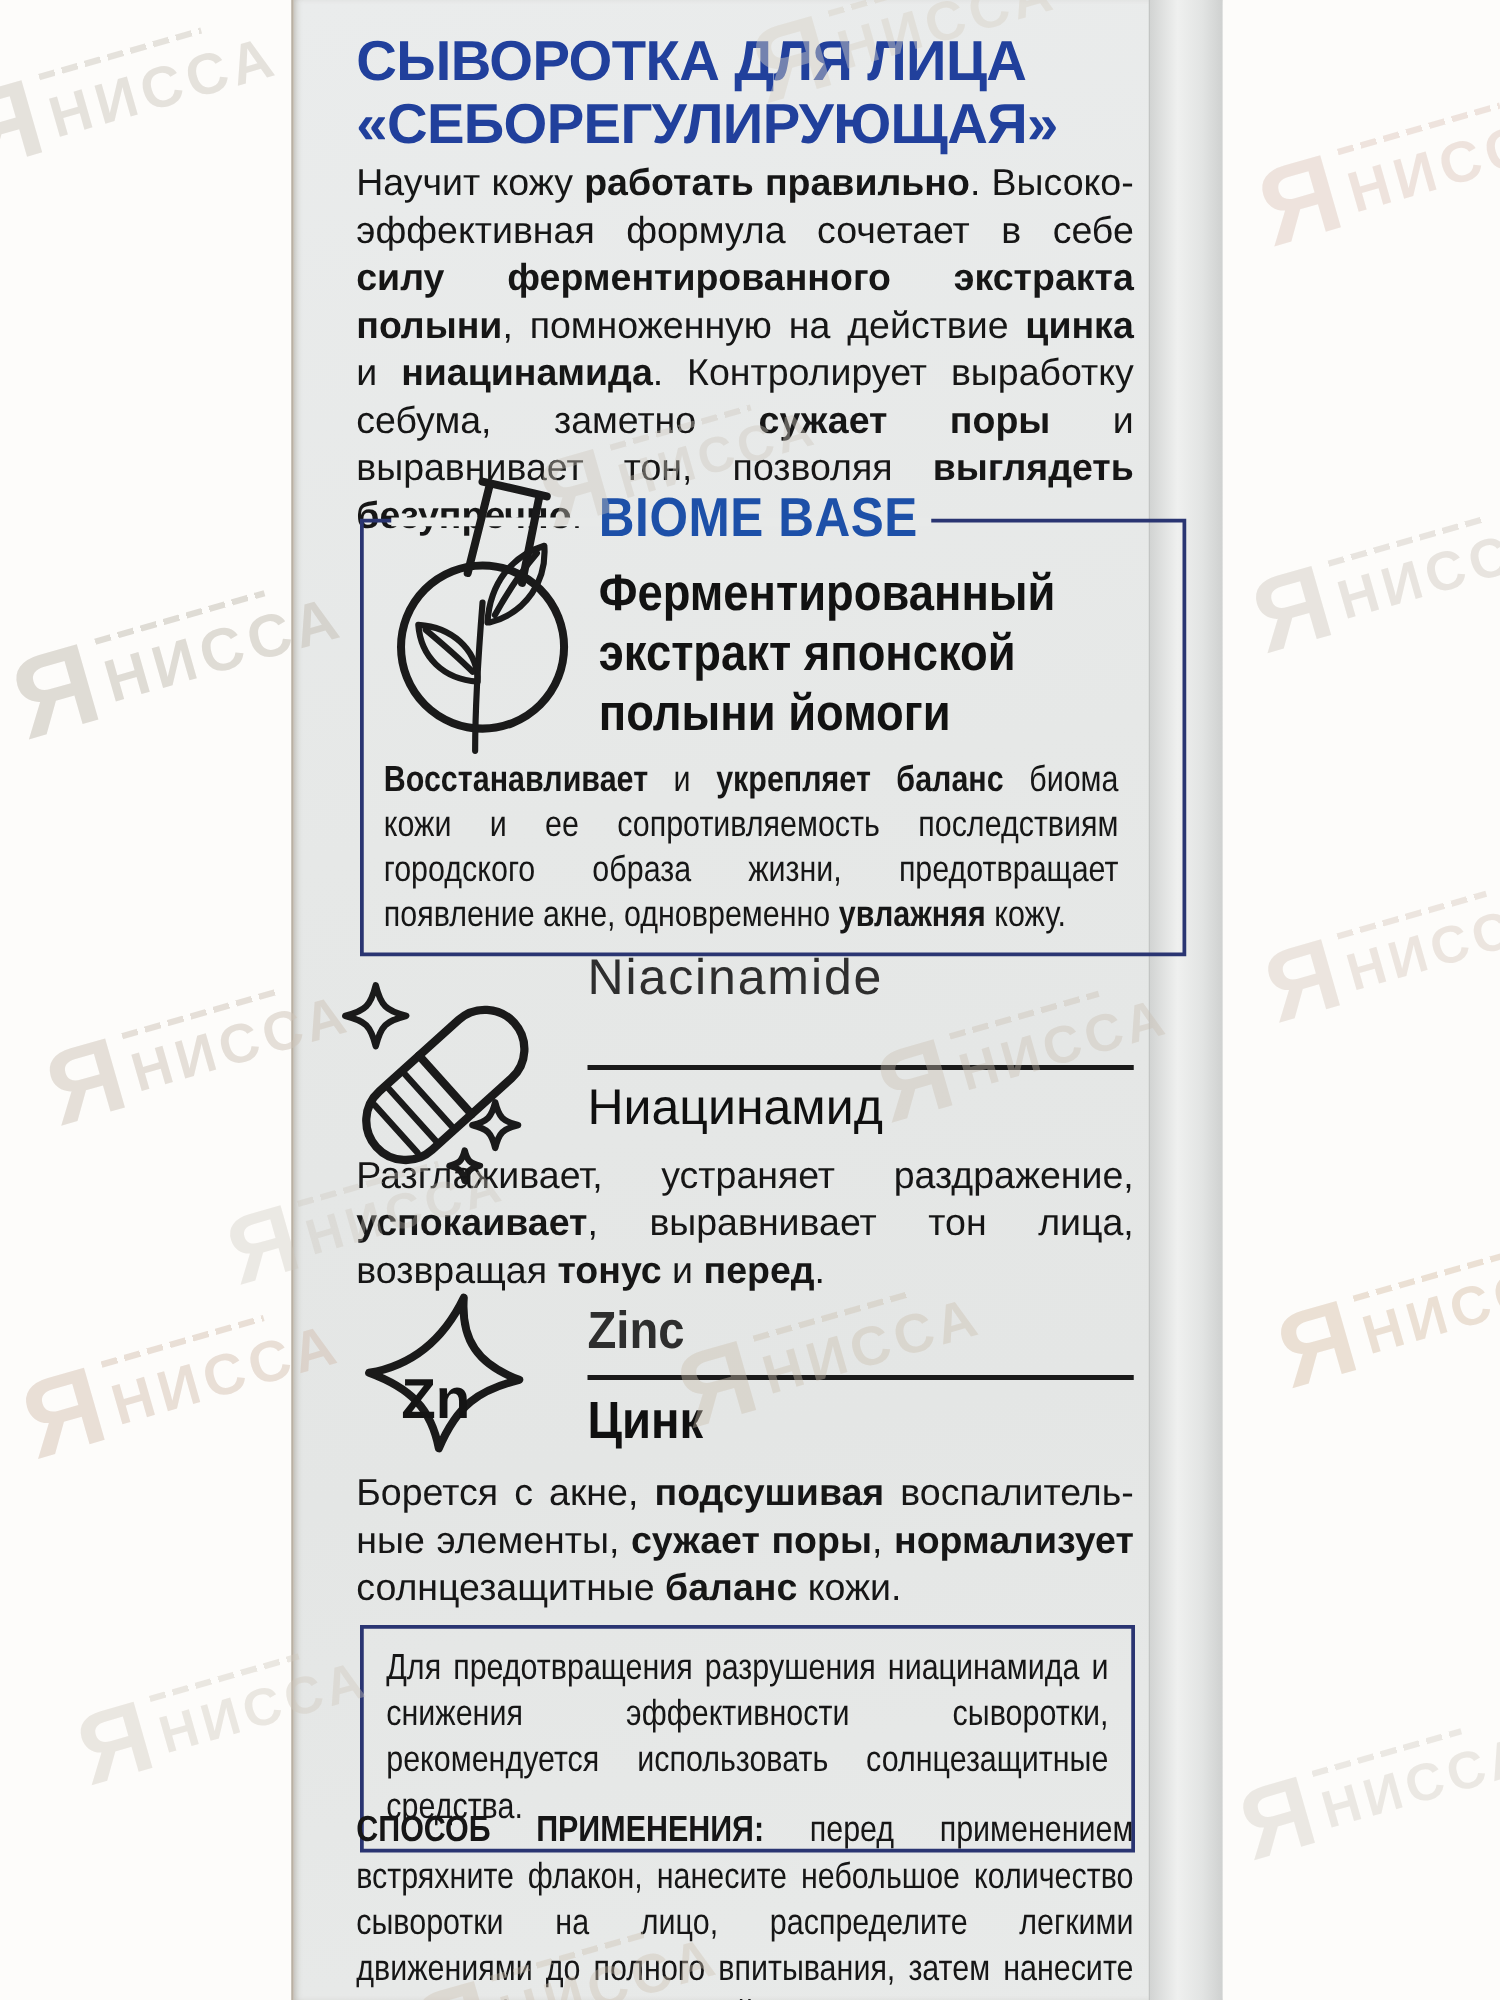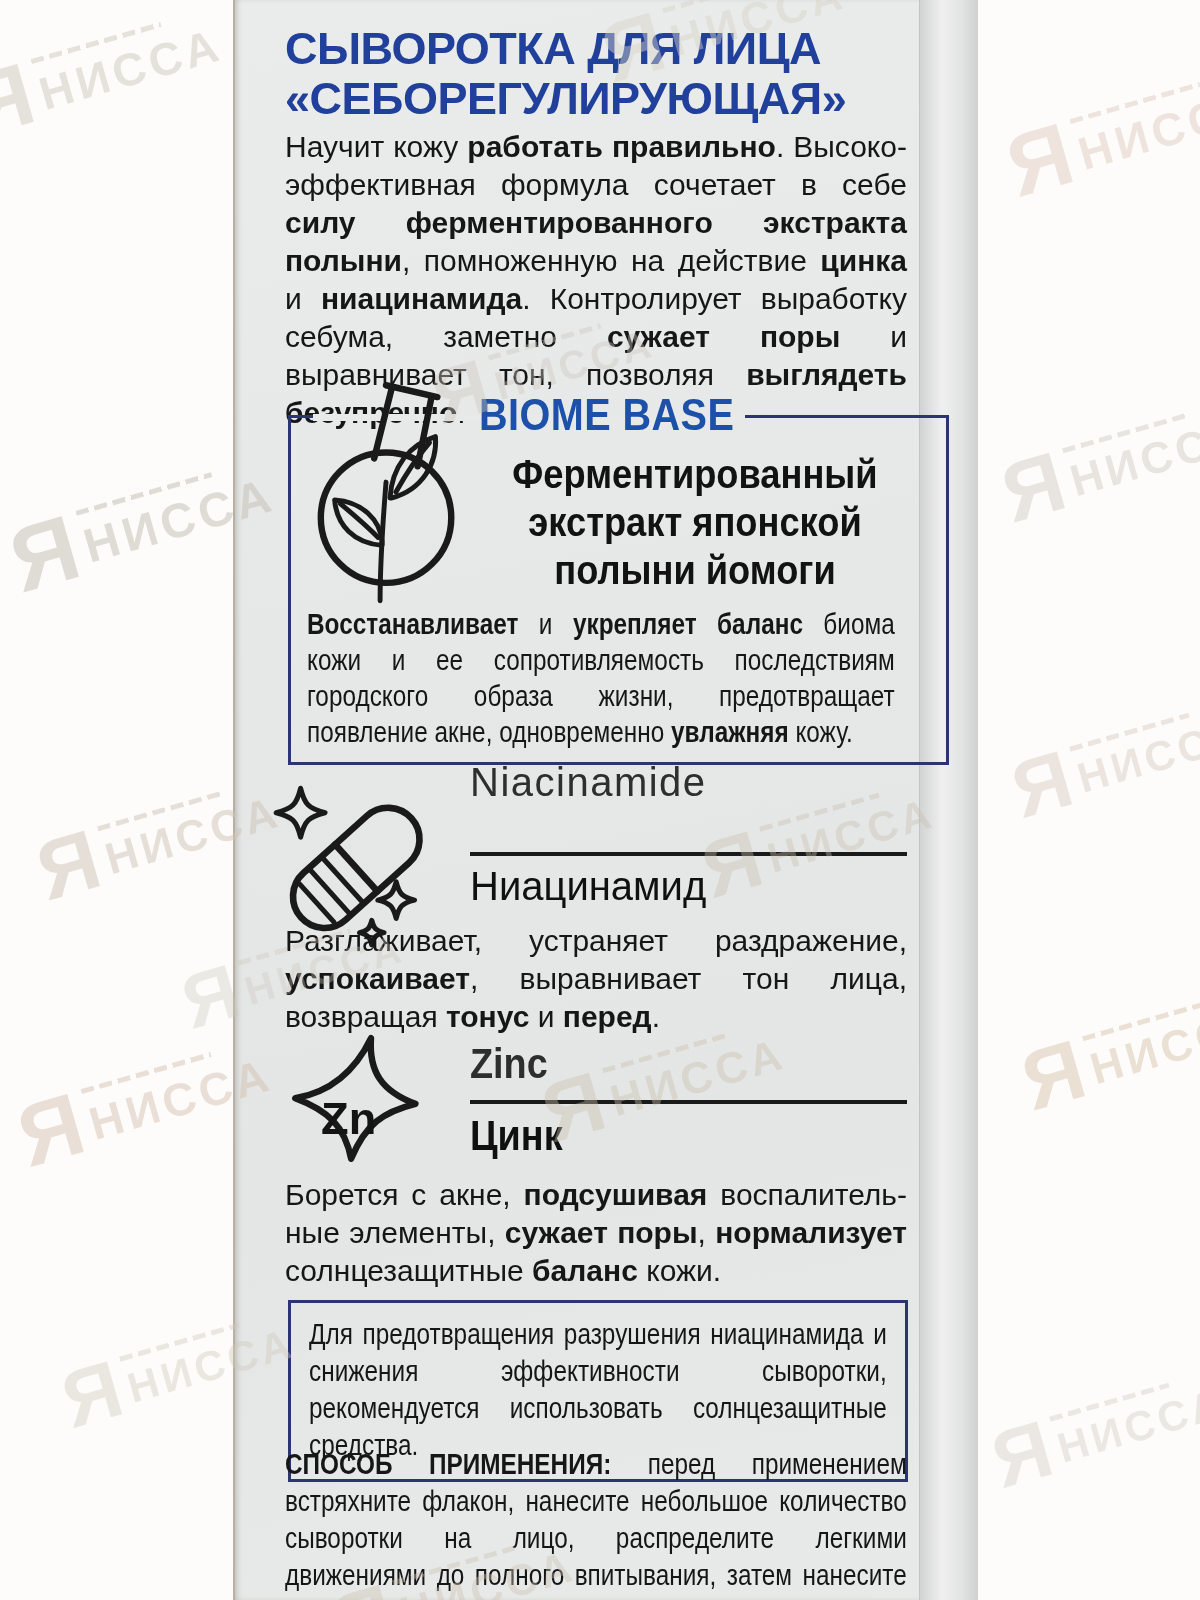--- a/index.html
+++ b/index.html
@@ -30,21 +30,21 @@
   .cx{transform:scaleX(.84);transform-origin:0 0;width:119%;display:block;}
   .cxi{transform:scaleX(.9);transform-origin:0 50%;display:inline-block;white-space:nowrap;}
 
   
   .biome-box{left:288px;top:415px;width:661px;height:350px;box-sizing:border-box;
     border:3px solid #2a3572;}
   .bmask{position:absolute;left:22px;top:-4px;width:432px;height:7px;background:#e8eae9;}
   .flask{position:absolute;left:14px;top:-50px;width:168px;height:244px;}
   .bheader{position:absolute;left:188px;top:-28px;color:#1d50a8;
     font-size:44px;font-weight:bold;letter-spacing:.5px;}
-  .bsub{position:absolute;left:188px;top:32px;width:432px;text-align:center;}
+  .bsub{position:absolute;left:188px;top:32px;width:432px;}
   .bsub .cx{font-size:41px;font-weight:bold;color:#121212;line-height:48px;width:113%;transform:scaleX(.885);}
   .bbody{position:absolute;left:16px;top:188px;width:588px;}
   .bbody .cx{font-size:29px;line-height:36px;color:#161616;text-align:justify;text-align-last:left;}
 
   
   .icon{position:absolute;}
   .ing-en{position:absolute;left:470px;color:#2e2e2e;font-size:40px;letter-spacing:1.5px;}
   .ing-line{position:absolute;left:470px;width:437px;height:4px;background:#1a1a1a;}
   .ing-ru{position:absolute;left:470px;color:#101010;font-size:40px;}
   .bold-cond{font-weight:bold;font-size:42px;letter-spacing:0;}

